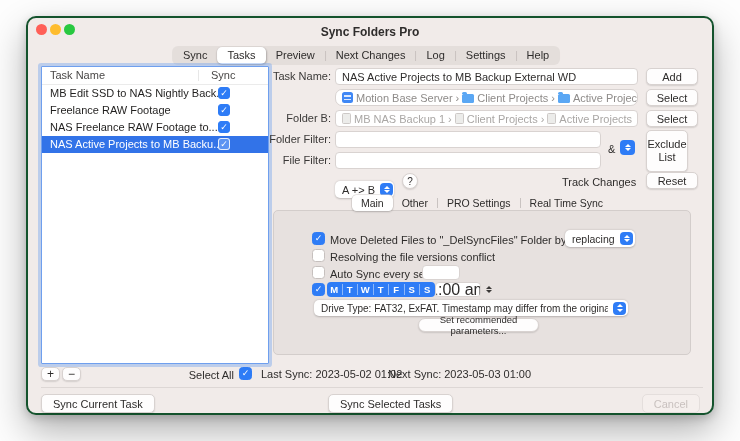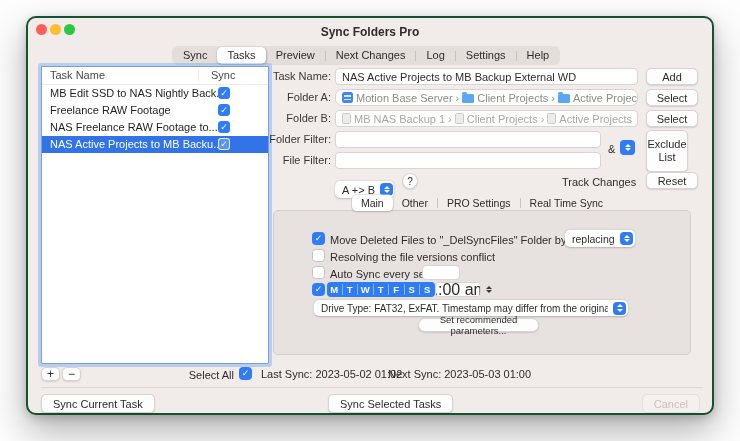--- a/index.html
+++ b/index.html
@@ -157,21 +157,20 @@
     <div class="btn" style="left:13px; top:349px; width:19px; height:14px; font-size:12px;">+</div>
     <div class="btn" style="left:34px; top:349px; width:19px; height:14px; font-size:12px;">−</div>
 
     <div class="glabel" style="left:150px; top:350px; width:56px; text-align:right;">Select All</div>
     <div class="chk on gchk" style="left:211px; top:349px;"></div>
 
     <div class="statustext" style="left:233px; top:350px;">Last Sync: 2023-05-02 01:02</div>
     <div class="statustext" style="left:360px; top:350px;">Next Sync: 2023-05-03 01:00</div>
 
     <div class="flabel" style="top:50px;">Task Name:</div>
-    <div class="flabel" style="top:71px;">Folder A:</div>
     <div class="flabel" style="top:92px;">Folder B:</div>
     <div class="flabel" style="top:113px;">Folder Filter:</div>
     <div class="flabel" style="top:134px;">File Filter:</div>
 
     <div class="field" style="left:307px; top:50px; width:303px;">
       <span>NAS Active Projects to MB Backup External WD</span>
     </div>
     <div class="btn" style="left:618px; top:50px; width:52px; height:17px;">Add</div>
 
     <div class="field crumbs" style="left:307px; top:71px; width:303px;border-radius:7px;">

